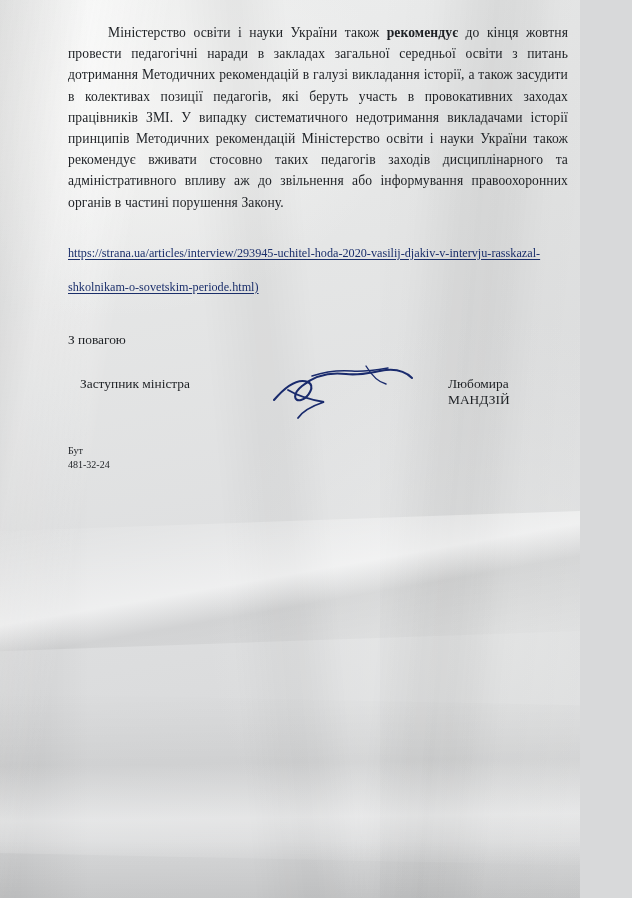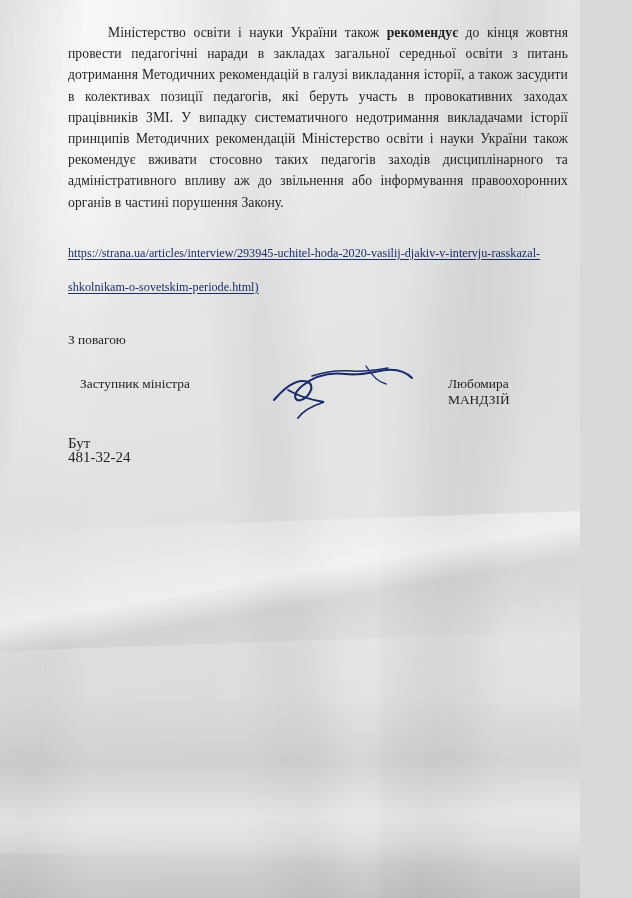--- a/index.html
+++ b/index.html
@@ -126,23 +126,23 @@
   }
   .signature {
     position: absolute;
     left: 200px;
     top: -14px;
     width: 150px;
     height: 60px;
     color: #1a2b6d;
   }
   .footer-note {
-    margin-top: 16px;
+    margin-top: 24px;
     font-family: "Liberation Serif", serif;
-    font-size: 15px;
+    font-size: 10px;
     line-height: 14px;
     color: #1d2024;
   }
 </style>
 </head>
 <body>
 
 <div class="page">
   <div class="crease c1"></div>
   <div class="crease c4"></div>

